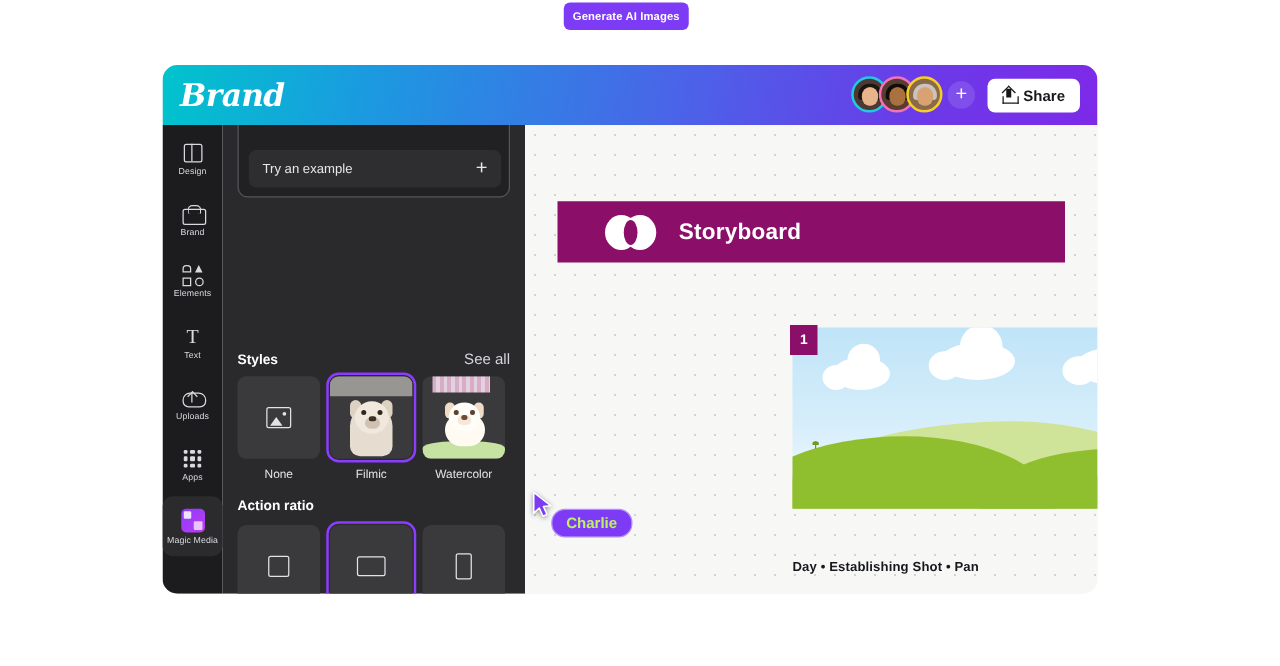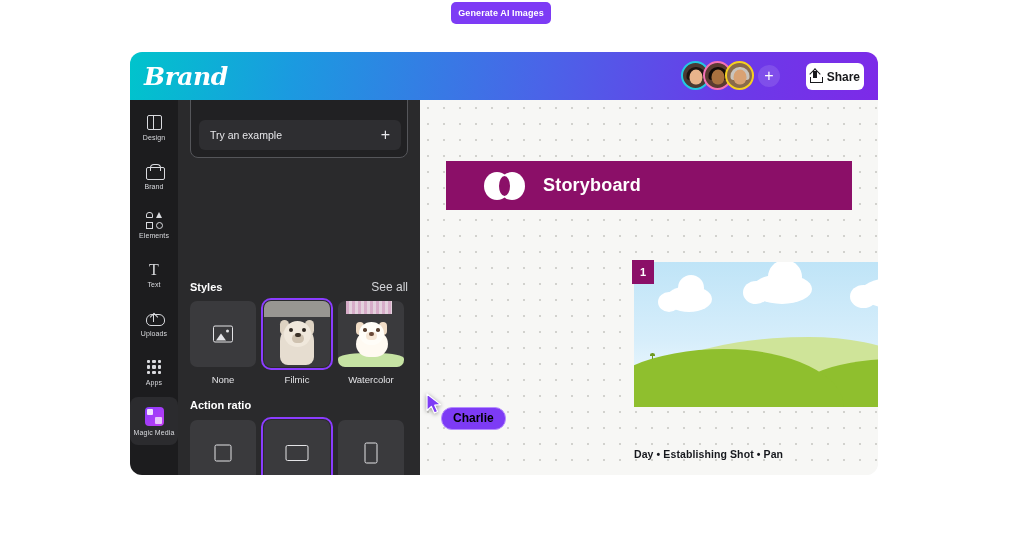--- a/index.html
+++ b/index.html
@@ -57,21 +57,21 @@
   .av1 .face{background:#e8b48c;} .av1 .hair{background:#1d1410;}
   .av2 .face{background:#a9713f;} .av2 .hair{background:#120c08;}
   .av3 .face{background:#d9a273;} .av3 .hair{background:#c9c4bd;}
   .plus-collab {
     width: 22px; height: 22px; margin-left: 4px; border-radius: 50%;
     color:#fff; font-size:16px; display:flex; align-items:center; justify-content:center;
     background: rgba(255,255,255,.12);
   }
   .share-btn {
     position: absolute; right: 14px; top: 11px;
-    height: 27px; padding: 0 4px;
+    height: 27px; padding: 0 12px;
     background:#fff; border-radius:6px;
     display:flex; align-items:center; gap:6px;
     font-size:12px; font-weight:bold; color:#17181b;justify-content:center;
   }
   .share-ico { width:11px; height:12px; position:relative; }
   .share-ico:before{ content:""; position:absolute; left:3.5px; top:0;
      width:4px; height:7px; background:#17181b; }
   .share-ico:after{ content:""; position:absolute; left:0; bottom:0;
      width:11px; height:5px; border:1.6px solid #17181b; border-top:none; }
   .share-arrow{ position:absolute; left:1.5px; top:-1px; width:8px; height:8px;
@@ -197,21 +197,21 @@
   
   .r-sq{position:absolute;left:50%;top:50%;transform:translate(-50%,-50%);width:17px;height:17px;border:1.8px solid #e3e3e6;border-radius:2px;}
   .r-ls{position:absolute;left:50%;top:50%;transform:translate(-50%,-50%);width:23px;height:16px;border:1.8px solid #e3e3e6;border-radius:2px;}
   .r-pt{position:absolute;left:50%;top:50%;transform:translate(-50%,-50%);width:13px;height:21px;border:1.8px solid #e3e3e6;border-radius:2px;}
 
   
   .cursor { position: absolute; left: 296px; top: 341px; z-index: 40; }
   .cursor svg { display: block; filter: drop-shadow(0 1px 2px rgba(0,0,0,.4)); }
   .cursor-name {
     position: absolute; left: 15px; top: 14px;
-    background: #7d3bf5; color: #000000;
+    background: #7d3bf5; color: #bef264;
     border: 1.5px solid #b68cff;
     border-radius: 11px;
     padding: 3px 11px 4px;
     font-size: 12px; font-weight: bold;
     white-space: nowrap;
   }
 
   
   .canvas {
     position: absolute; left: 290px; top: 48px;

